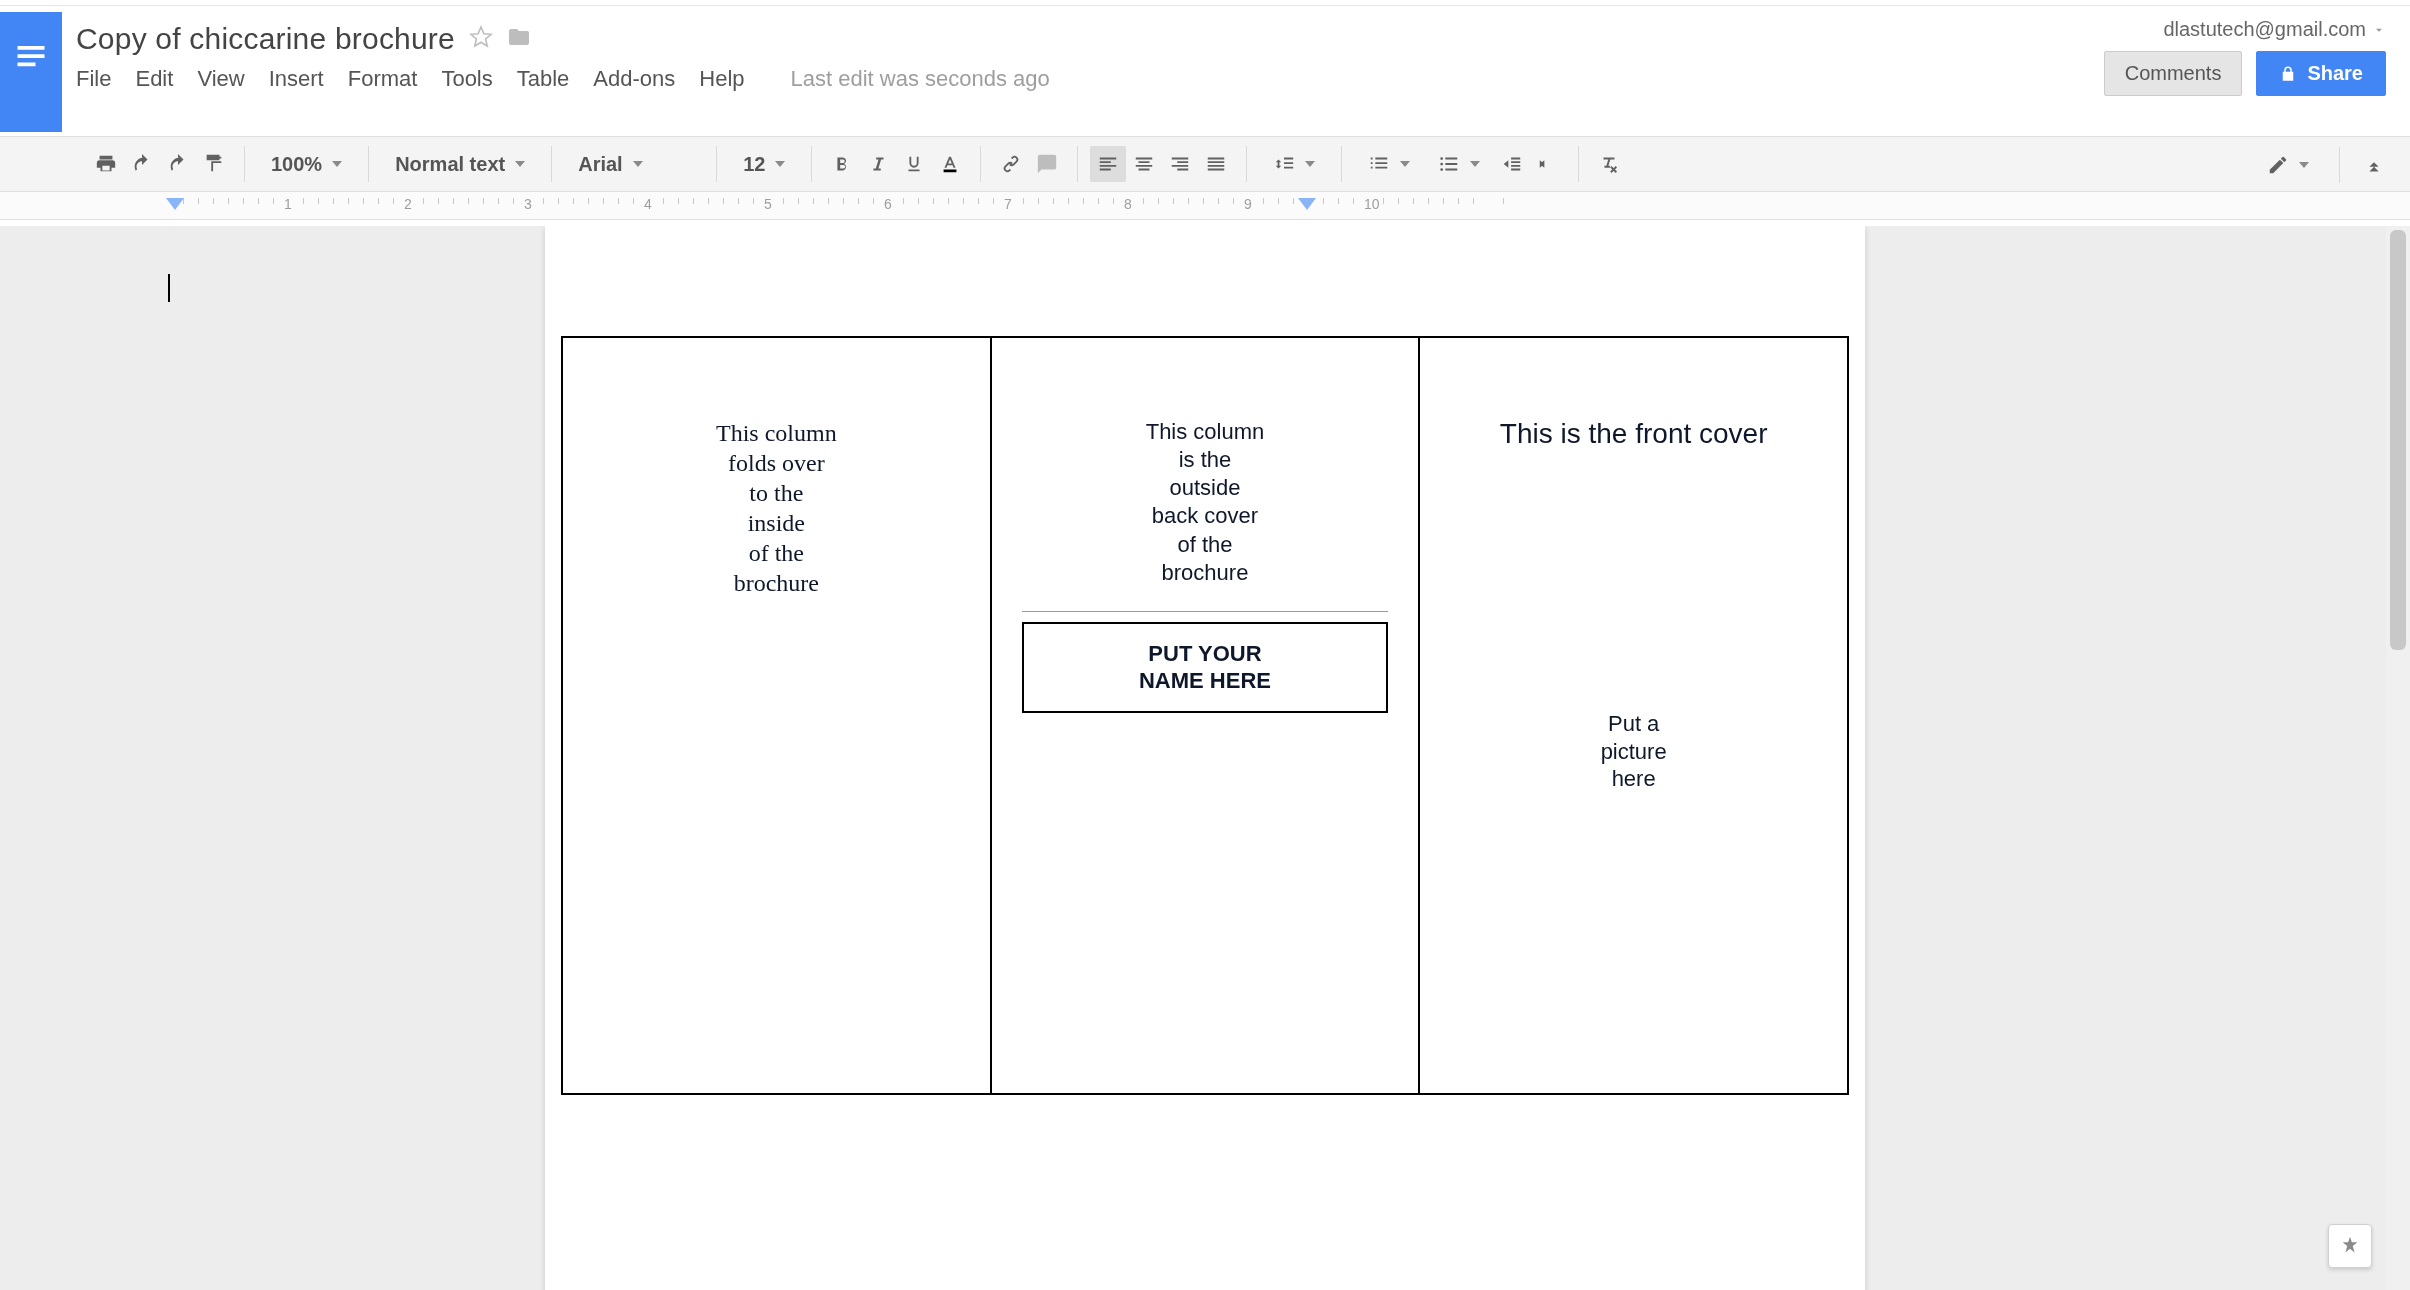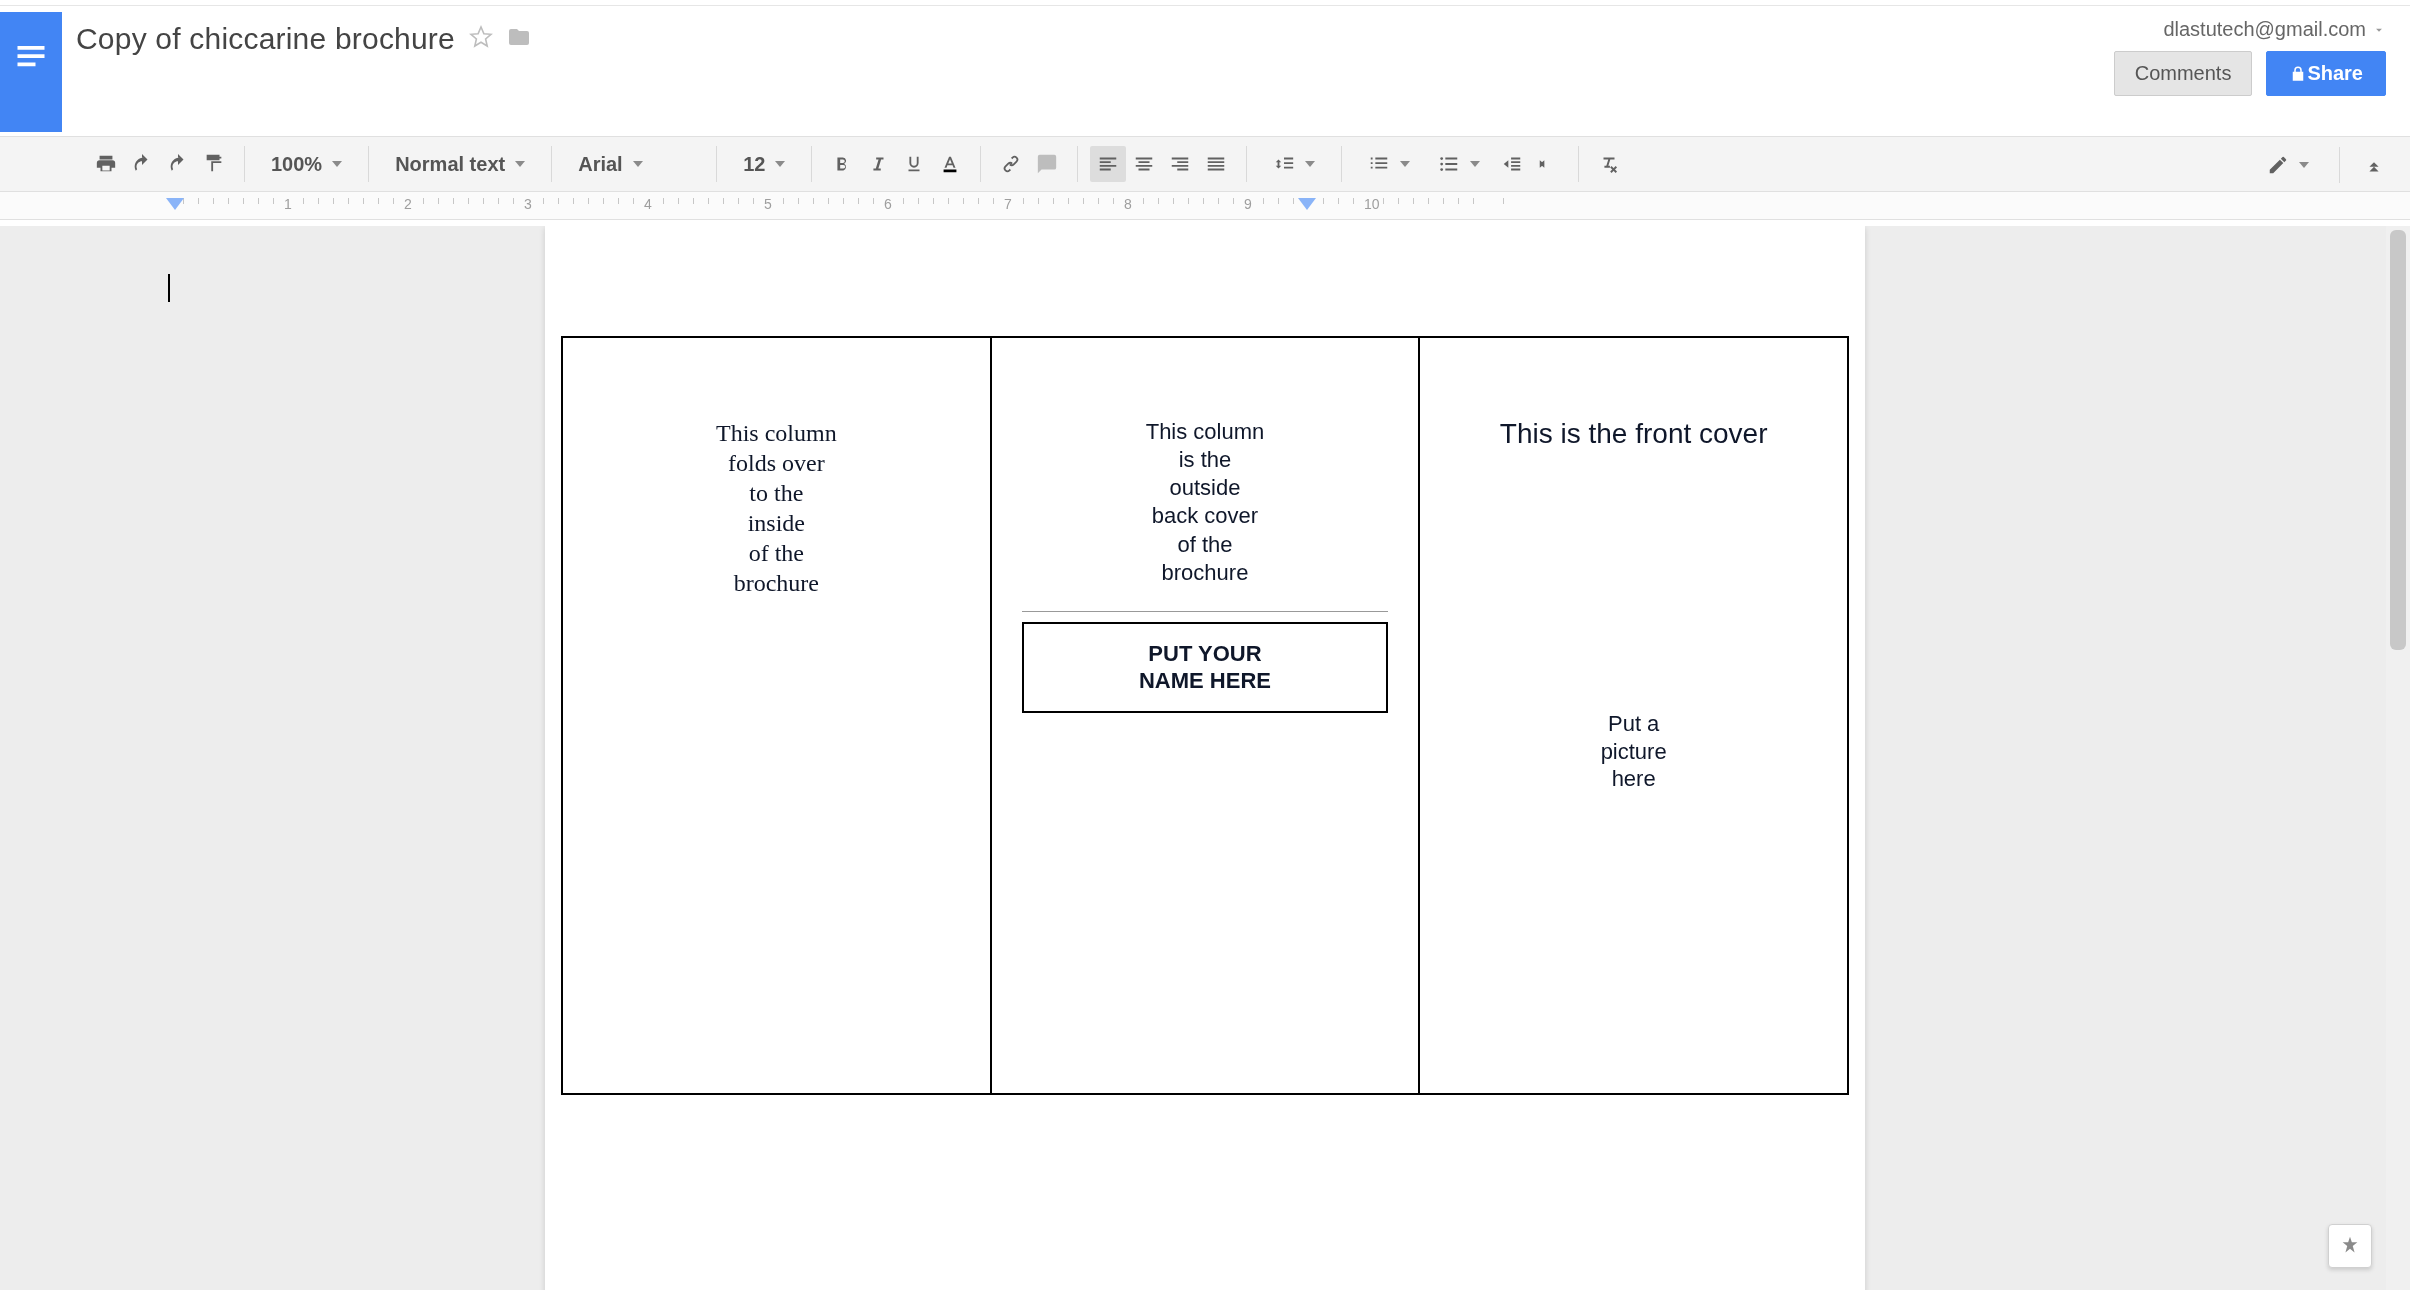--- a/index.html
+++ b/index.html
@@ -21,21 +21,21 @@
 
 .menu-row { display:flex; align-items:center; gap:24px; padding-top:10px; font-size:22px; color:#555; }
 .menu-item { cursor:pointer; }
 .menu-status { color:#9e9e9e; margin-left:22px; }
 
 .right-actions { position:absolute; right:24px; top:12px; display:flex; flex-direction:column; align-items:flex-end; gap:10px; }
 .account { font-size:20px; color:#666; display:flex; align-items:center; gap:6px; }
 .account svg { width:14px; height:14px; fill:#999; }
 .action-btns { display:flex; gap:14px; }
 .btn { border:1px solid #ccc; background:#e5e5e5; padding:10px 20px; font-size:20px; color:#555; border-radius:2px; cursor:pointer; }
-.btn.share { background:#4285f4; color:#fff; border-color:#4285f4; font-weight:700; display:flex; align-items:center; padding:10px 22px; }
+.btn.share { background:#4285f4; color:#fff; border-color:#4285f4; font-weight:700; display:flex; align-items:center; gap:10px; padding:10px 22px; }
 .btn.share svg { width:18px; height:18px; fill:#fff; }
 
 
 .toolbar { margin-top:58px; height:56px; background:#f4f4f4; border-top:1px solid #e0e0e0; border-bottom:1px solid #e0e0e0; display:flex; align-items:center; padding:0 0 0 76px; gap:0; position:relative; }
 .tb-group { display:flex; align-items:center; padding:0 12px; height:100%;justify-content:center; }
 .tb-sep { width:1px; height:36px; background:#d9d9d9; }
 .tb-btn { width:36px; height:36px; display:flex; align-items:center; justify-content:center; cursor:pointer; border-radius:2px; }
 .tb-btn svg { width:22px; height:22px; fill:#616161; }
 .tb-select { display:flex; align-items:center; gap:10px; padding:0 14px; cursor:pointer; }
 .tb-select span { font-size:20px; color:#555; font-weight:600; }
@@ -93,20 +93,32 @@
 
     <div class="doc-area">
       <div class="doc-title-row">
         <span class="doc-title">Copy of chiccarine brochure</span>
         <span class="star-icon"><svg viewBox="0 0 24 24">
               <path d="M12 17.3l-6.2 3.7 1.6-7L2 9.3l7.1-.6L12 2l2.9 6.7 7.1.6-5.4 4.7 1.6 7z" fill="none" stroke="#bdbdbd" stroke-width="1.6"></path>
             </svg></span>
         <span class="folder-icon"><svg viewBox="0 0 24 24">
               <path d="M10 4H4a2 2 0 0 0-2 2v12a2 2 0 0 0 2 2h16a2 2 0 0 0 2-2V8a2 2 0 0 0-2-2h-8l-2-2z"></path>
             </svg></span>
+      </div>
+      <div class="menu-row">
+        <span class="menu-item">File</span>
+        <span class="menu-item">Edit</span>
+        <span class="menu-item">View</span>
+        <span class="menu-item">Insert</span>
+        <span class="menu-item">Format</span>
+        <span class="menu-item">Tools</span>
+        <span class="menu-item">Table</span>
+        <span class="menu-item">Add-ons</span>
+        <span class="menu-item">Help</span>
+        <span class="menu-status">Last edit was seconds ago</span>
       </div>
     </div>
 
     <div class="right-actions">
       <div class="account">
         <span>dlastutech@gmail.com</span>
         <svg viewBox="0 0 24 24">
             <path d="M7 10l5 5 5-5z"></path>
           </svg>
       </div>

